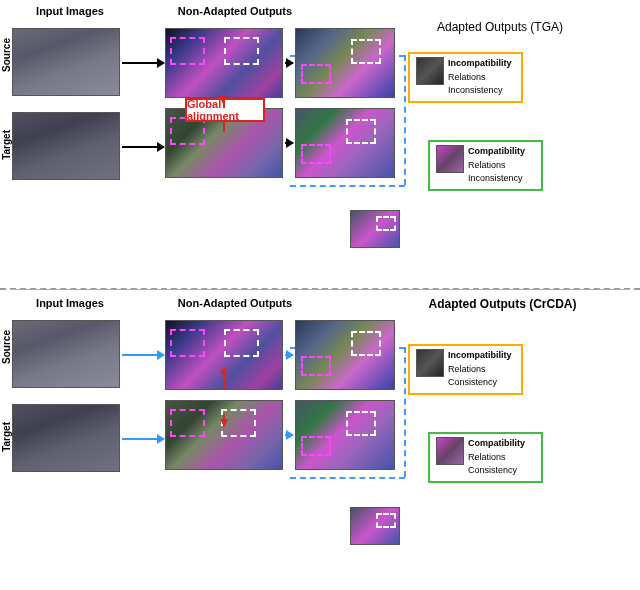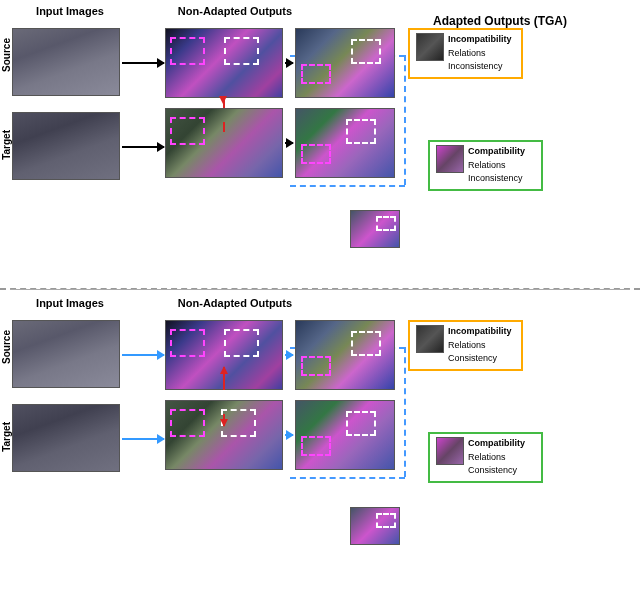--- a/index.html
+++ b/index.html
@@ -123,21 +123,21 @@
 
     
     .info-box {
       position: absolute;
       border: 2px solid;
       background: #fff;
       padding: 2px 5px;
       font-size: 9px;
       line-height: 1.5;
     }
-    .info-box-orange { border-color: #ffaa00; }
+    .info-box-orange { border-color: #ffaa00; margin-top: 24px; }
     .info-box-green { border-color: #44bb44; margin-left: 20px; }
 
     
     .white-dashed-box {
       position: absolute;
       border: 2px dashed #fff;
     }
 
     
     .pink-dashed-box {
@@ -180,21 +180,21 @@
   </style>
 </head>
 <body>
 
 <div class="diagram-container">
 
   <div class="top-half">
 
     <div class="section-header col-header-input-top">Input Images</div>
     <div class="section-header col-header-nonadapted-top">Non-Adapted Outputs</div>
-    <div class="section-header" style="top:14px;left:390px;width:220px;font-weight:bold;font-size:12px;">Adapted Outputs (TGA)</div>
+    <div class="section-header" style="top:20px;left:390px;width:220px;font-weight:normal;font-size:12px;">Adapted Outputs (TGA)</div>
 
     <div class="row-label top-source-label" style="top:38px;left:1px;">Source</div>
 
     <div class="row-label top-target-label" style="top:130px;left:1px;">Target</div>
 
     <div class="img-box top-source-input" style="top:28px;left:12px;width:108px;height:68px;background:linear-gradient(160deg,#6a6a78 0%,#58586a 30%,#787888 60%,#8a8a9a 100%);">
     </div>
 
     <div class="arrow-right" style="top:62px;left:122px;width:42px;"></div>
 
@@ -207,20 +207,21 @@
 
     <div class="img-box" style="top:112px;left:12px;width:108px;height:68px;background:linear-gradient(160deg,#505060 0%,#404050 30%,#606070 60%,#707080 100%);">
     </div>
 
     <div class="arrow-right" style="top:146px;left:122px;width:42px;"></div>
 
     <div class="img-box" style="top:108px;left:165px;width:118px;height:70px;background:linear-gradient(135deg,#445544 0%,#334433 25%,#778866 40%,#aa55aa 60%,#7766aa 80%,#4455aa 100%);">
       <div class="pink-dashed-box" style="top:8px;left:4px;width:35px;height:28px;"></div>
     </div>
 
+    <div class="alignment-box" style="top:98px;left:185px;width:80px;height:24px;">Global alignment</div>
 
     <div style="position:absolute;top:98px;left:223px;width:2px;height:10px;background:#dd2222;"></div>
     <div style="position:absolute;top:122px;left:223px;width:2px;height:10px;background:#dd2222;"></div>
 
     <div style="position:absolute;top:96px;left:219px;border-left:4px solid transparent;border-right:4px solid transparent;border-top:8px solid #dd2222;"></div>
 
     <div class="dashed-blue" style="top:55px;left:290px;width:115px;"></div>
 
     <div class="dashed-blue-vert" style="top:55px;left:404px;height:130px;"></div>
 
@@ -268,20 +269,21 @@
     </div>
 
   </div>
 
   <div class="divider-line"></div>
 
   <div class="bottom-half">
 
     <div class="section-header col-header-input-bot">Input Images</div>
     <div class="section-header col-header-nonadapted-bot">Non-Adapted Outputs</div>
+    <div class="section-header" style="top:5px;left:390px;width:225px;font-weight:bold;font-size:12px;">Adapted Outputs (CrCDA)</div>
 
     <div class="row-label" style="top:38px;left:1px;font-size:10px;font-weight:bold;">Source</div>
 
     <div class="row-label" style="top:130px;left:1px;font-size:10px;font-weight:bold;">Target</div>
 
     <div class="img-box" style="top:28px;left:12px;width:108px;height:68px;background:linear-gradient(160deg,#6a6a78 0%,#58586a 30%,#787888 60%,#8a8a9a 100%);">
     </div>
 
     <div class="arrow-blue" style="top:62px;left:122px;width:42px;"></div>
 

